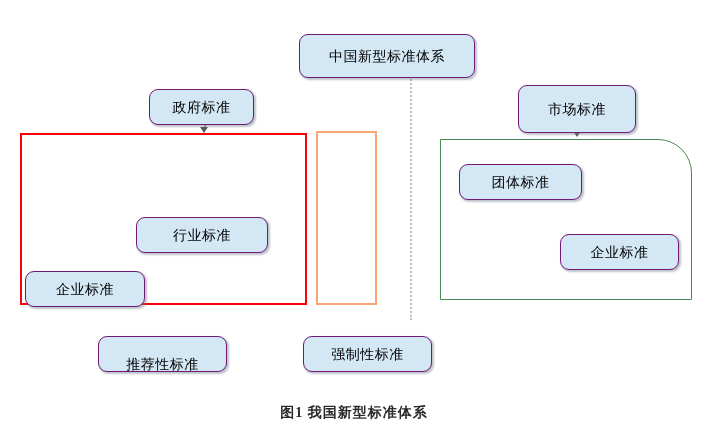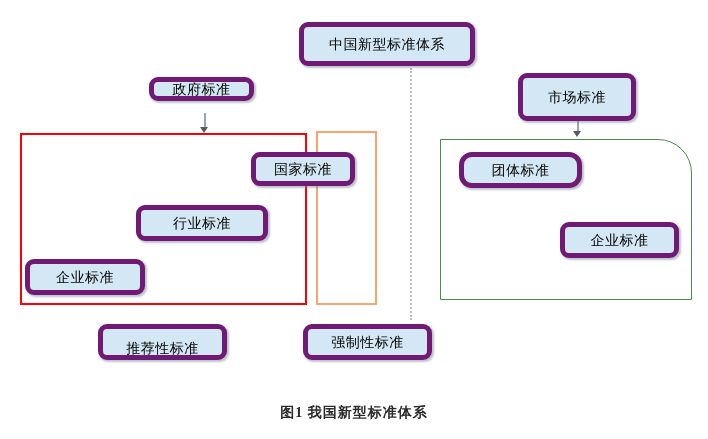--- a/index.html
+++ b/index.html
@@ -19,31 +19,32 @@
     left: 0; top: 0;
     width: 708px;
     height: 439px;
   }
 
   
   .node {
     position: absolute;
     box-sizing: border-box;
     background: #d4e7f5;
-    border: 5px solid #701a75;
+    border: 1px solid #701a75;
     border-radius: 9px;
     color: #000000;
     font-size: 14px;
     line-height: 1;
     display: flex;
     align-items: center;
     justify-content: center;
     letter-spacing: 0.5px;
     box-shadow: 1.5px 1.5px 2px rgba(110,125,140,0.45);
     z-index: 5;
+    margin-top: 12px;
   }
 
   
   .frame {
     position: absolute;
     box-sizing: border-box;
     background: transparent;
     z-index: 2;
   }
   .frame-red    { border: 2px solid #fb0007; }
@@ -96,47 +97,44 @@
   <div class="frame frame-red" style="left:20px; top:133px; width:287px; height:172px;"></div>
 
   <div class="frame frame-orange" style="left:316px; top:131px; width:61px; height:174px;"></div>
 
   <div class="frame frame-green" style="left:440px; top:139px; width:252px; height:161px;"></div>
 
   <div class="node" style="left:299px; top:22px; width:176px; height:44px;">
     <span>中国新型标准体系</span>
   </div>
 
-  <div class="node" style="left:149px; top:77px; width:105px; height:24px;">
+  <div class="node" style="left:149px; top:77px; width:105px; height:36px;">
     <span>政府标准</span>
   </div>
 
   <div class="node" style="left:518px; top:73px; width:118px; height:48px;">
     <span>市场标准</span>
   </div>
 
   <div class="vline" style="left:204px; top:113px; height:16px;"></div>
   <div class="arrowhead" style="left:200px; top:127px;"></div>
 
   <div class="vline" style="left:577px; top:109px; height:24px;"></div>
   <div class="arrowhead" style="left:573px; top:131px;"></div>
 
-  <div class="node" style="left:251px; top:152px; width:104px; height:34px;">
-    <span>国家标准</span>
-  </div>
 
   <div class="node" style="left:136px; top:205px; width:132px; height:36px;">
     <span>行业标准</span>
   </div>
 
   <div class="node" style="left:25px; top:259px; width:120px; height:36px;">
     <span>企业标准</span>
   </div>
 
-  <div class="node" style="left:459px; top:152px; width:123px; height:36px;border-radius:13px;">
+  <div class="node" style="left:459px; top:152px; width:123px; height:36px;">
     <span>团体标准</span>
   </div>
 
   <div class="node" style="left:560px; top:222px; width:119px; height:36px;">
     <span>企业标准</span>
   </div>
 
   <div class="node" style="left:98px; top:324px; width:129px; height:36px;align-items:flex-end;">
     <span>推荐性标准</span>
   </div>

